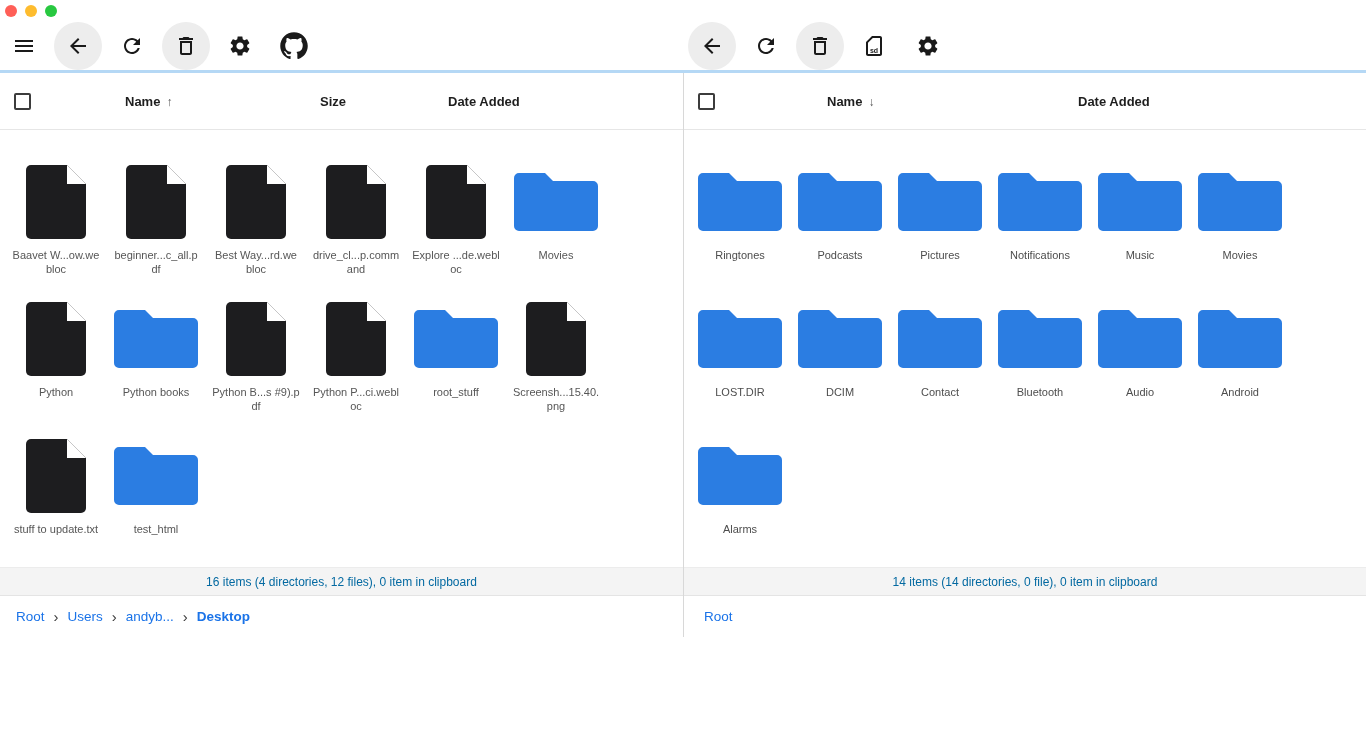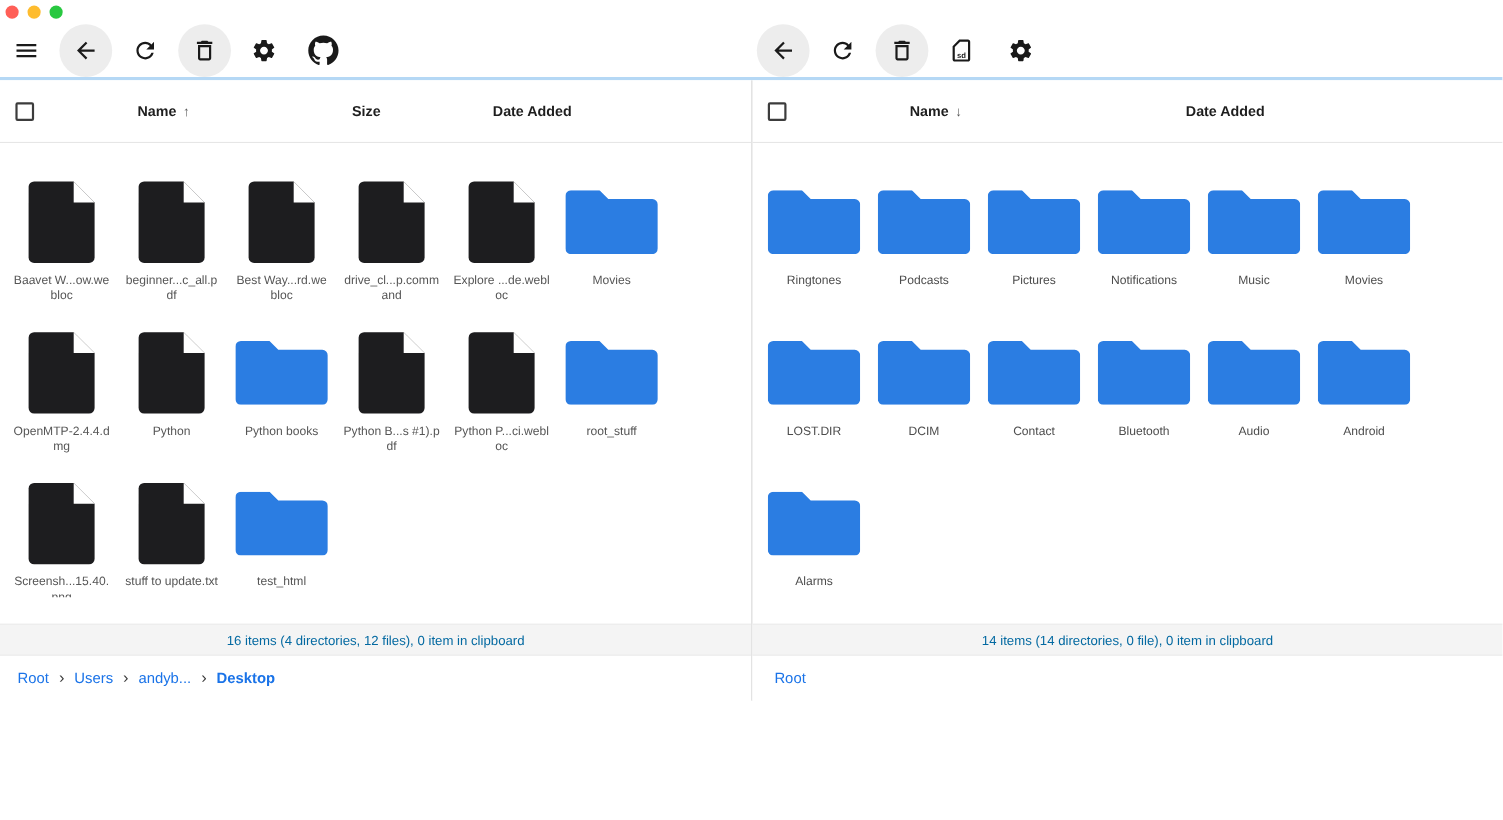--- a/index.html
+++ b/index.html
@@ -204,30 +204,20 @@
         <div class="item">
           <div class="icon-box">
 
             <svg class="icon-folder" viewBox="0 0 84 58">
               <path d="M5 0h26l8 8h40a5 5 0 0 1 5 5v40a5 5 0 0 1-5 5H5a5 5 0 0 1-5-5V5a5 5 0 0 1 5-5z" fill="#2b7de2"></path>
             </svg>
           </div>
           <div class="label">Movies</div>
         </div>
 
-        <div class="item">
-          <div class="icon-box">
-            <svg class="icon-doc" viewBox="0 0 62 76">
-              <path d="M6 1h36l19 19v50a5 5 0 0 1-5 5H6a5 5 0 0 1-5-5V6a5 5 0 0 1 5-5z" fill="#1d1d1f"></path>
-              <path d="M42 1l19 19H42z" fill="#ffffff"></path>
-            </svg>
-
-          </div>
-          <div class="label">OpenMTP-2.4.4.dmg</div>
-        </div>
 
         <div class="item">
           <div class="icon-box">
             <svg class="icon-doc" viewBox="0 0 62 76">
               <path d="M6 1h36l19 19v50a5 5 0 0 1-5 5H6a5 5 0 0 1-5-5V6a5 5 0 0 1 5-5z" fill="#1d1d1f"></path>
               <path d="M42 1l19 19H42z" fill="#ffffff"></path>
             </svg>
 
           </div>
           <div class="label">Python</div>
@@ -244,21 +234,21 @@
         </div>
 
         <div class="item">
           <div class="icon-box">
             <svg class="icon-doc" viewBox="0 0 62 76">
               <path d="M6 1h36l19 19v50a5 5 0 0 1-5 5H6a5 5 0 0 1-5-5V6a5 5 0 0 1 5-5z" fill="#1d1d1f"></path>
               <path d="M42 1l19 19H42z" fill="#ffffff"></path>
             </svg>
 
           </div>
-          <div class="label">Python B...s #1).pdf</div>
+          <div class="label">Python B...s #9).pdf</div>
         </div>
 
         <div class="item">
           <div class="icon-box">
             <svg class="icon-doc" viewBox="0 0 62 76">
               <path d="M6 1h36l19 19v50a5 5 0 0 1-5 5H6a5 5 0 0 1-5-5V6a5 5 0 0 1 5-5z" fill="#1d1d1f"></path>
               <path d="M42 1l19 19H42z" fill="#ffffff"></path>
             </svg>
 
           </div>

